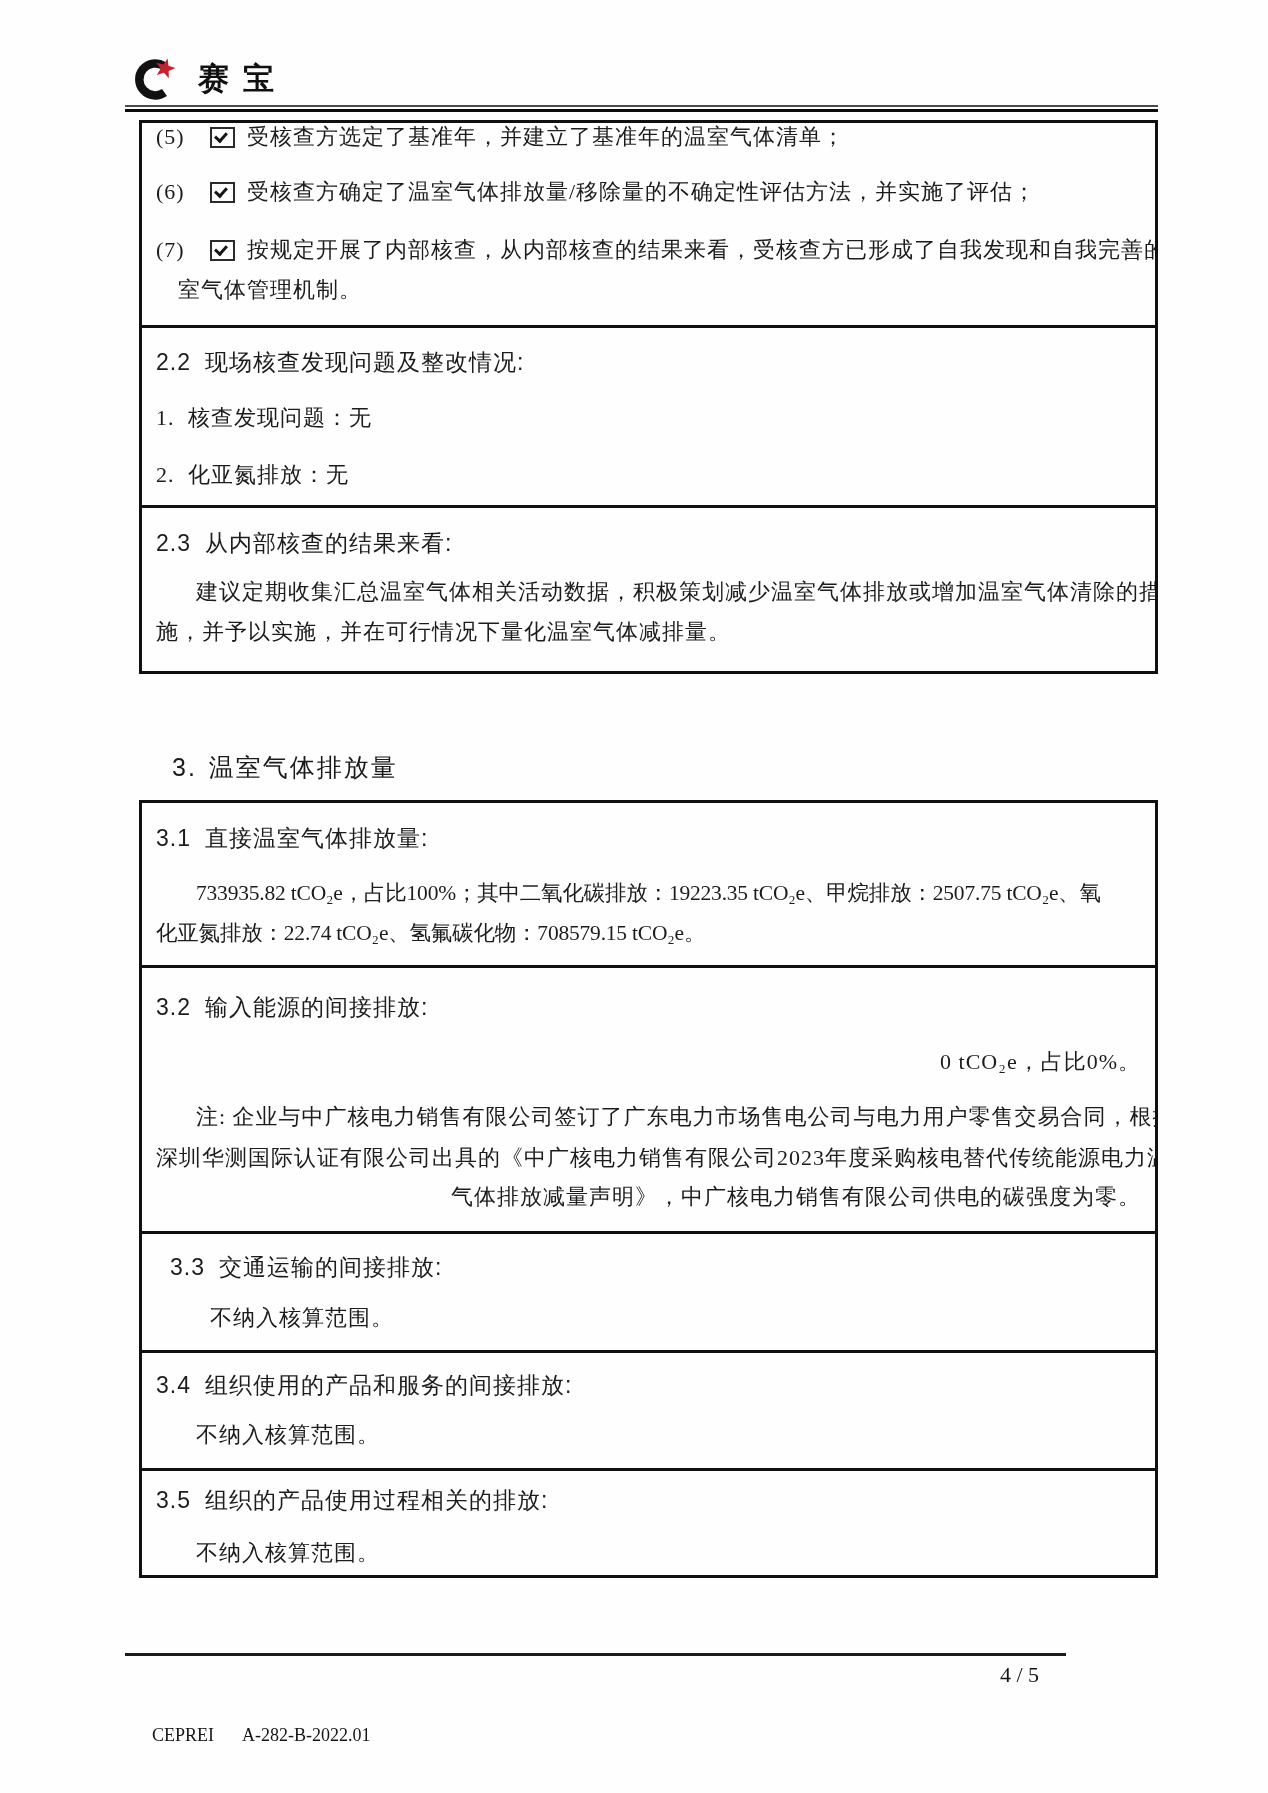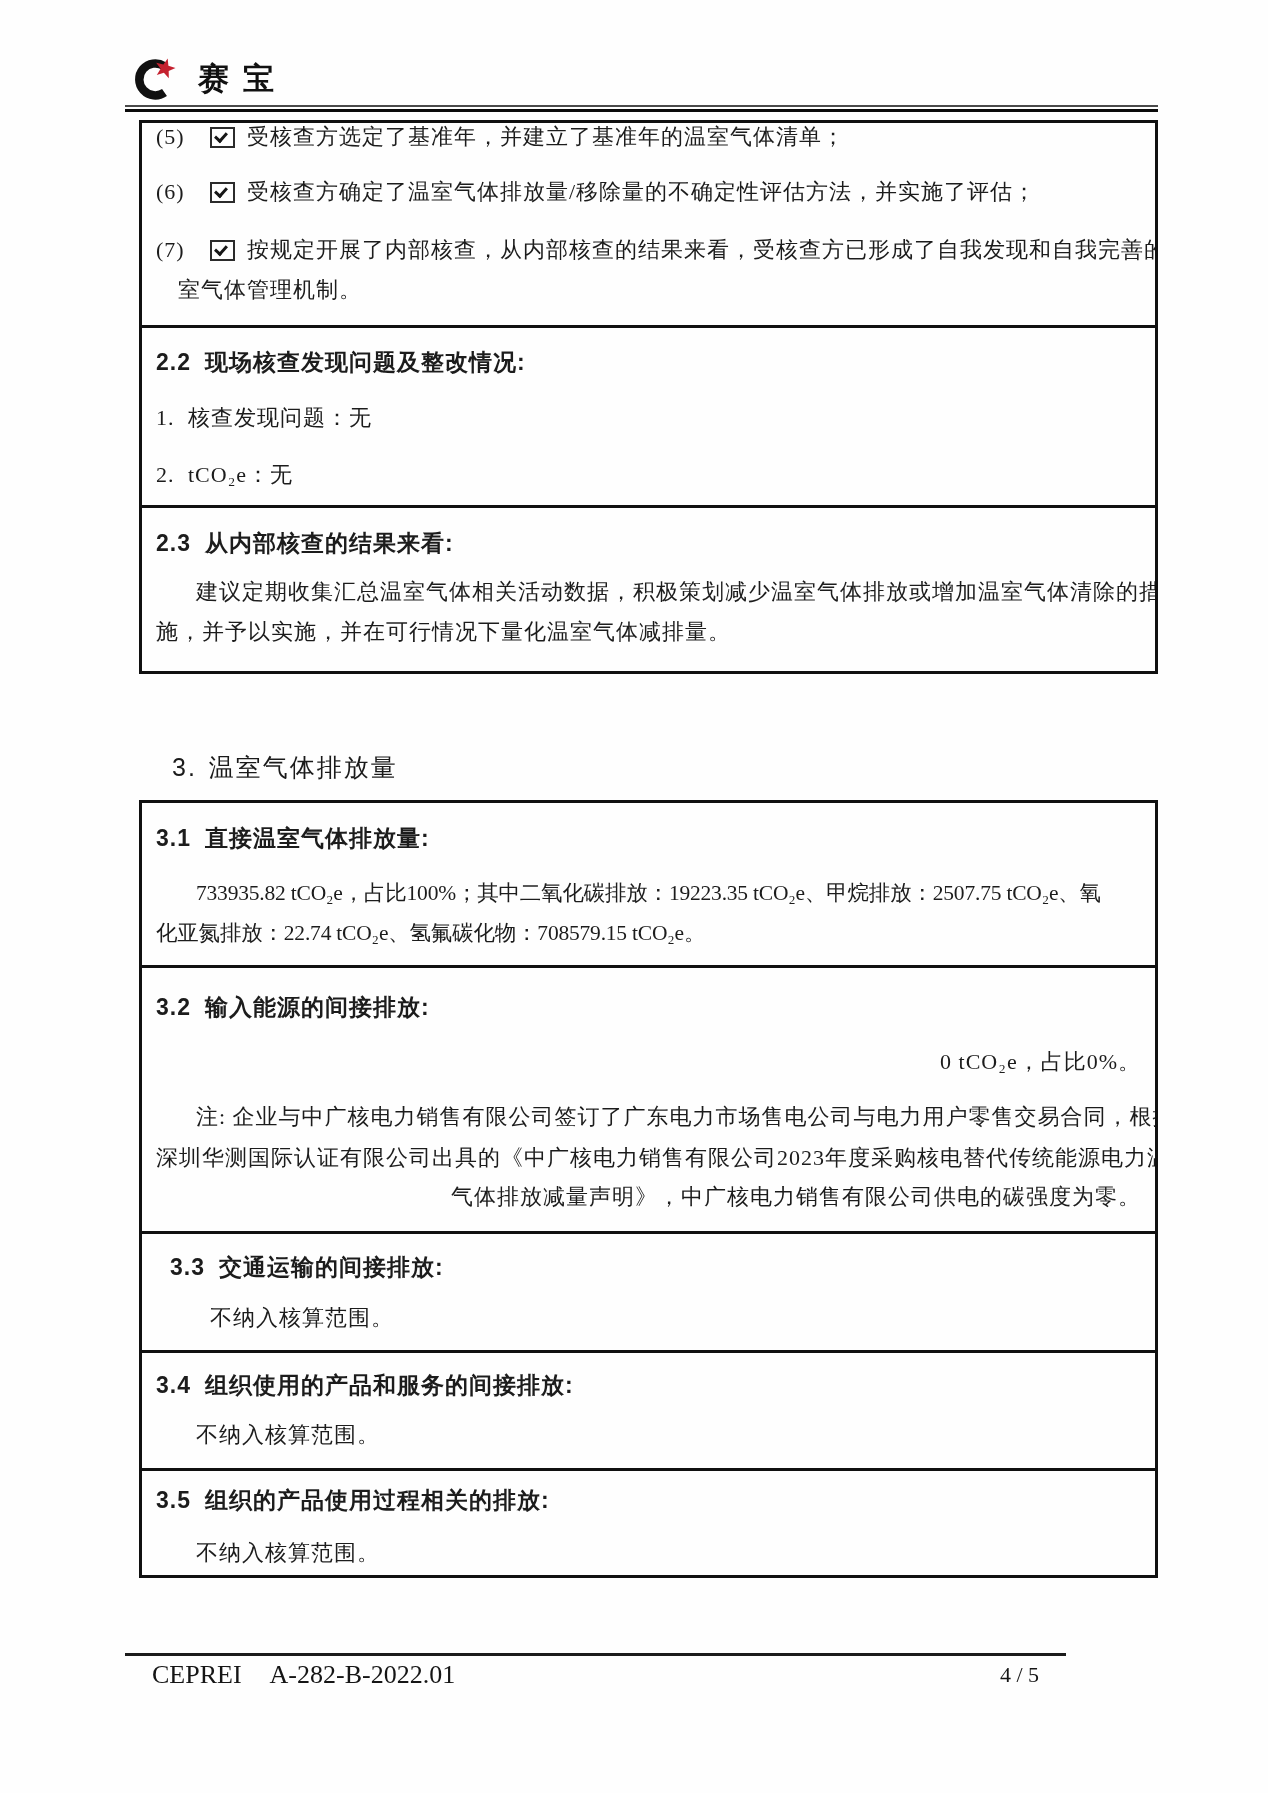--- a/index.html
+++ b/index.html
@@ -15,39 +15,39 @@
   .hrule .thick{height:3px;background:#0b0b0b;margin-top:2px;}
   
   .bigbox{position:absolute;left:139px;width:1019px;border:3px solid #101010;box-sizing:border-box;background:#fefefe;}
   #box1{top:120px;height:554px;}
   #box2{top:800px;height:778px;}
   .sec{box-sizing:border-box;border-bottom:3px solid #101010;padding:0 14px;overflow:hidden;}
   .sec.last{border-bottom:none;}
   
   .row{height:28px;line-height:28px;white-space:nowrap;font-size:22px;letter-spacing:1px;}
   .shead{display:flex;gap:14px;font-family:"Liberation Sans","DejaVu Sans",sans-serif;
-         font-weight:700;font-size:23px;letter-spacing:1px;height:28px;line-height:28px;white-space:nowrap;}
+         font-weight:400;font-size:23px;letter-spacing:1px;height:28px;line-height:28px;white-space:nowrap;}
   .item{display:flex;align-items:center;}
   .inum{display:inline-block;width:54px;flex:0 0 54px;}
   .cb{position:relative;display:inline-block;width:17px;height:17px;border:2px solid #2b2b2b;
       flex:0 0 21px;margin-right:12px;box-sizing:content-box;}
   .cb::after{content:"";position:absolute;left:3px;top:3px;width:9px;height:5px;
       border-left:3px solid #161616;border-bottom:3px solid #161616;transform:rotate(-48deg);}
   .cont{margin-left:22px;}
   .li{display:flex;}
   .li .linum{display:inline-block;width:32px;flex:0 0 32px;}
   .indent{padding-left:40px;}
   .tight{font-size:21.5px;letter-spacing:-0.2px;}
   
   .h3{position:absolute;left:172px;top:749px;height:36px;line-height:36px;display:flex;gap:12px;
       font-family:"Liberation Sans","DejaVu Sans",sans-serif;font-weight:500;font-size:25px;
       letter-spacing:2px;color:#1a1a1a;white-space:nowrap;}
   
   .frule{position:absolute;left:125px;top:1653px;width:941px;height:3px;background:#1b1b1b;}
-  .fleft{position:absolute;left:152px;top:1662px;height:26px;line-height:26px;font-size:26px;
+  .fleft{position:absolute;left:152px;top:1722px;height:26px;line-height:26px;font-size:18px;
          display:flex;gap:28px;color:#151515;}
   .fright{position:absolute;left:1000px;top:1662px;height:26px;line-height:26px;font-size:22px;color:#151515;}
 </style>
 </head>
 <body>
 
 <div class="page">
 
   <div class="logo">
     <svg width="52" height="46" viewBox="0 0 52 46">
@@ -85,21 +85,21 @@
       <div class="shead" style="margin-top:20px;">
         <span>2.2</span>
         <span>现场核查发现问题及整改情况:</span>
       </div>
       <div class="row li" style="margin-top:28px;">
         <span class="linum">1.</span>
         <span>核查发现问题：无</span>
       </div>
       <div class="row li" style="margin-top:29px;">
         <span class="linum">2.</span>
-        <span>tCO₂e：无</span>
+        <span>化亚氮排放：无</span>
       </div>
     </div>
 
     <div class="sec last" style="height:163px;">
       <div class="shead" style="margin-top:21px;">
         <span>2.3</span>
         <span>从内部核查的结果来看:</span>
       </div>
       <div class="row indent" style="margin-top:21px;">建议定期收集汇总温室气体相关活动数据，积极策划减少温室气体排放或增加温室气体清除的措</div>
       <div class="row" style="margin-top:12px;">施，并予以实施，并在可行情况下量化温室气体减排量。</div>

